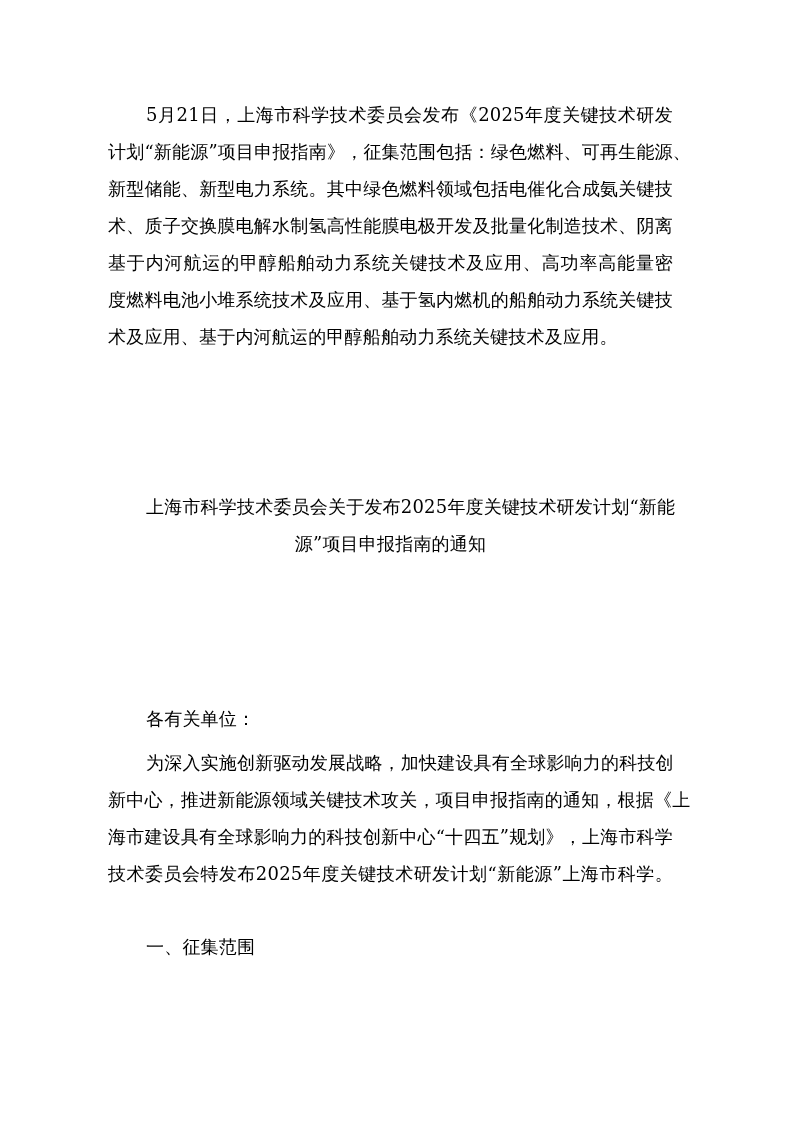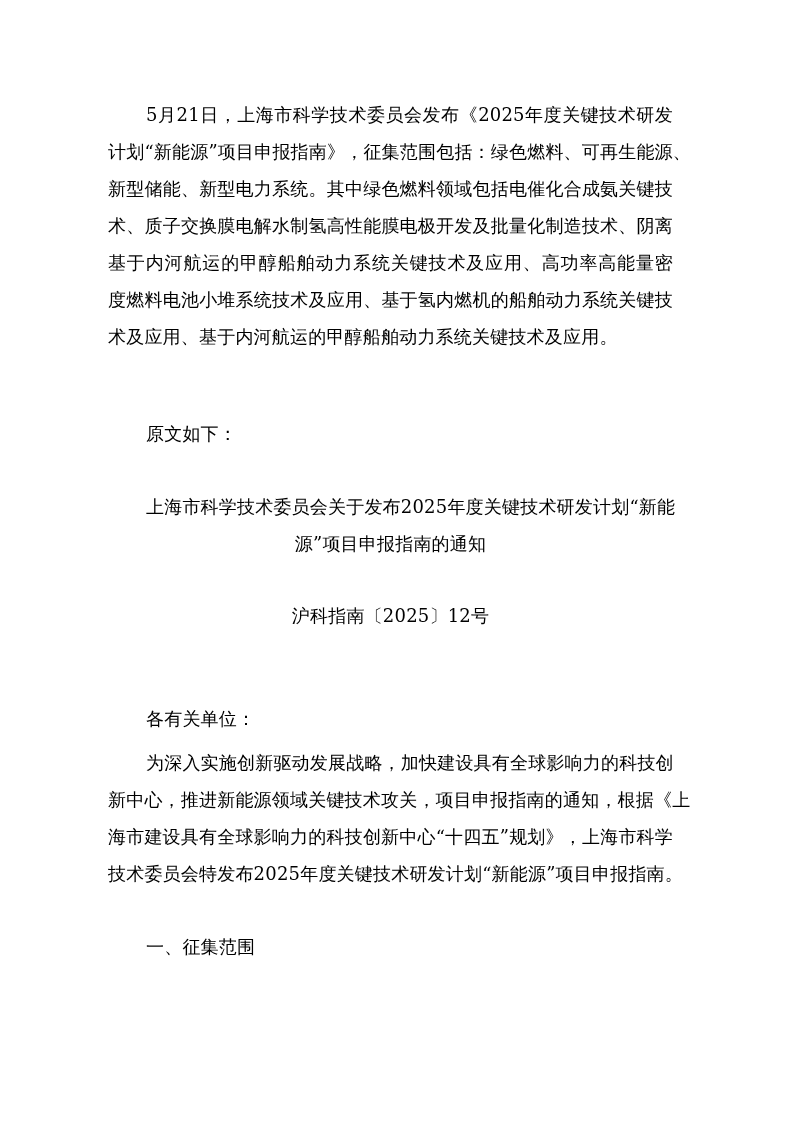--- a/index.html
+++ b/index.html
@@ -19,32 +19,30 @@
   <div>
     <div class="line indent" style="top:104px">5月21日，上海市科学技术委员会发布《2025年度关键技术研发</div>
     <div class="line" style="top:141px">计划“新能源”项目申报指南》，征集范围包括：绿色燃料、可再生能源、</div>
     <div class="line" style="top:178px">新型储能、新型电力系统。其中绿色燃料领域包括电催化合成氨关键技</div>
     <div class="line" style="top:215px">术、质子交换膜电解水制氢高性能膜电极开发及批量化制造技术、阴离</div>
     <div class="line" style="top:252px">基于内河航运的甲醇船舶动力系统关键技术及应用、高功率高能量密</div>
     <div class="line" style="top:289px">度燃料电池小堆系统技术及应用、基于氢内燃机的船舶动力系统关键技</div>
     <div class="line plain" style="top:326px">术及应用、基于内河航运的甲醇船舶动力系统关键技术及应用。</div>
   </div>
 
-  <div class="line indent plain" style="top:423px">原文如下：</div>
 
   <div>
     <div class="line indent" style="top:496px">上海市科学技术委员会关于发布2025年度关键技术研发计划“新能</div>
     <div class="line center" style="top:533px">源”项目申报指南的通知</div>
   </div>
 
-  <div class="line center" style="top:605px">沪科指南〔2025〕12号</div>
 
   <div class="line indent plain" style="top:708px">各有关单位：</div>
 
   <div>
     <div class="line indent" style="top:752px">为深入实施创新驱动发展战略，加快建设具有全球影响力的科技创</div>
     <div class="line" style="top:789px">新中心，推进新能源领域关键技术攻关，项目申报指南的通知，根据《上</div>
     <div class="line" style="top:826px">海市建设具有全球影响力的科技创新中心“十四五”规划》，上海市科学</div>
-    <div class="line" style="top:863px">技术委员会特发布2025年度关键技术研发计划“新能源”项目申报指南。</div>
+    <div class="line" style="top:863px">技术委员会特发布2025年度关键技术研发计划“新能源”上海市科学。</div>
   </div>
 
   <div class="line indent plain" style="top:936px">一、征集范围</div>
 </div>
 
 </body></html>

